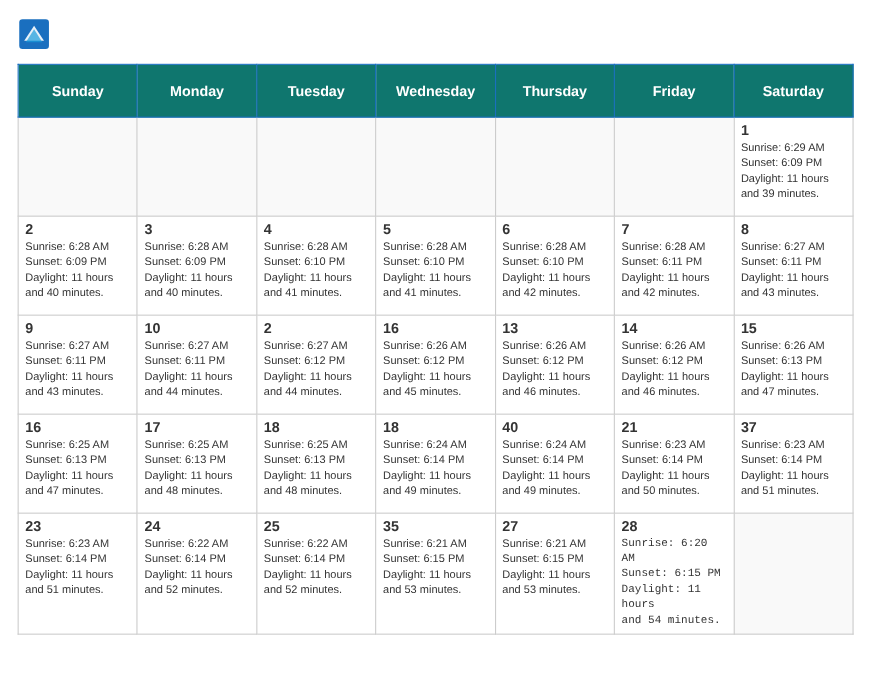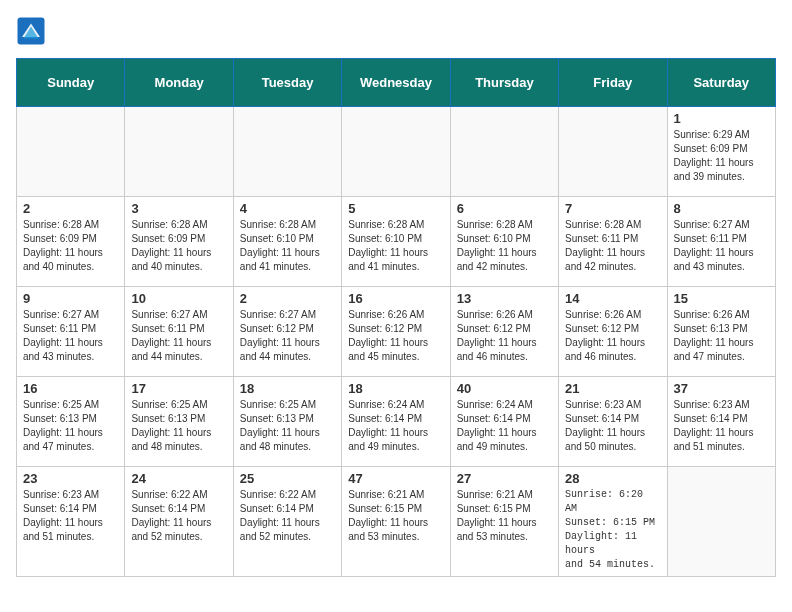--- a/index.html
+++ b/index.html
@@ -302,21 +302,21 @@
 and 52 minutes.</div>
         </td>
         <td>
           <span class="day-number">25</span>
           <div class="day-info" style="white-space: pre-line;">Sunrise: 6:22 AM
 Sunset: 6:14 PM
 Daylight: 11 hours
 and 52 minutes.</div>
         </td>
         <td>
-          <span class="day-number">47</span>
+          <span class="day-number">35</span>
           <div class="day-info" style="white-space: pre-line;">Sunrise: 6:21 AM
 Sunset: 6:15 PM
 Daylight: 11 hours
 and 53 minutes.</div>
         </td>
         <td>
           <span class="day-number">27</span>
           <div class="day-info" style="white-space: pre-line;">Sunrise: 6:21 AM
 Sunset: 6:15 PM
 Daylight: 11 hours

